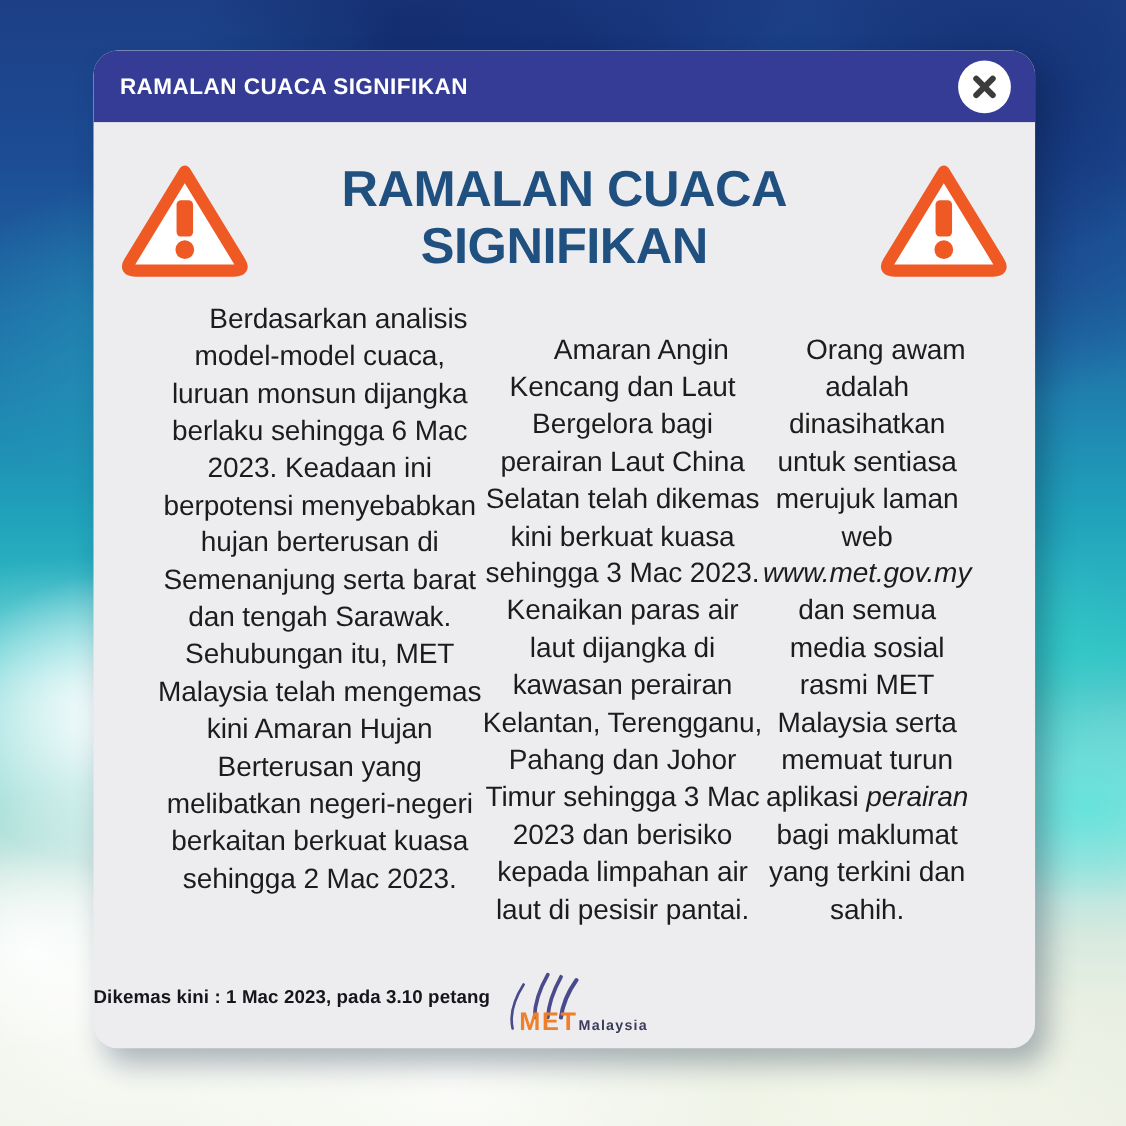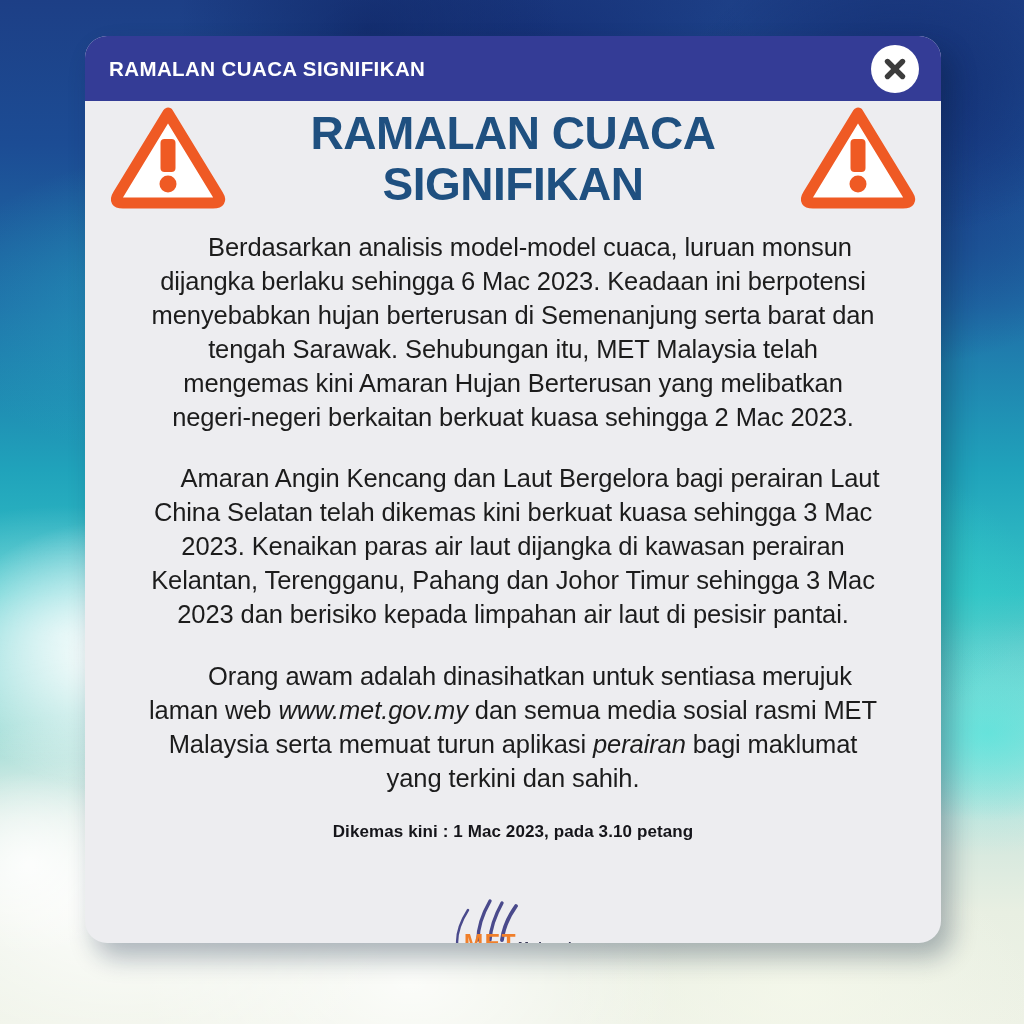--- a/index.html
+++ b/index.html
@@ -63,21 +63,21 @@
     width: 100%; height: 34%;
     background:
       radial-gradient(ellipse 30% 60% at 88% 26%, rgba(16,36,102,0.72) 0%, rgba(16,36,102,0) 70%),
       radial-gradient(ellipse 26% 52% at 36% 8%, rgba(14,34,96,0.58) 0%, rgba(14,34,96,0) 72%);
   }
 
   
   #alert-card {
     position: absolute;
     left: 85px;
-    top: 36px;
+    top: 46px;
     width: 856px;
     height: 907px;
     border-radius: 22px;
     background: #ededf0;
     box-shadow: 10px 14px 26px rgba(10,30,60,0.32);
     overflow: hidden;
     display: flex;
     flex-direction: column;
   }
 
@@ -112,62 +112,60 @@
     display: flex;
     align-items: center;
     justify-content: center;
     padding: 0;
   }
   #close-icon { display: block; }
 
   
   #title-row {
     display: flex;
-    align-items: flex-end;
+    align-items: flex-start;
     justify-content: space-between;
-    padding: 2px 24px 4px 24px;
+    padding: 35px 24px 4px 24px;
   }
   .warn-icon { flex: 0 0 auto; }
   #headline {
     flex: 1 1 auto;
     text-align: center;
     color: #1f5080;
     font-size: 46px;
     font-weight: bold;
     line-height: 1.12;
     letter-spacing: -0.5px;
     padding: 0 6px;
   }
 
   
   #card-body {
     flex: 1 1 auto;
     padding: 16px 58px 0 58px;
     display: flex;
-    flex-direction: column;
   }
   .para {
     text-align: center;
     color: #1c1c1c;
     font-size: 25.5px;
     line-height: 1.33;
     letter-spacing: -0.1px;
   }
   .para + .para { margin-top: 28px; }
   .para .indent { display: inline-block; width: 34px; }
   .bold-italic { font-weight: normal; font-style: italic; }
 
   
   #card-footer {
     flex: 0 0 auto;
     padding: 26px 0 18px 0;
     display: flex;
-    flex-direction: column;
+    flex-direction: row;
     align-items: center;
-    gap: 44px;
   }
   #updated-stamp {
     color: #15151a;
     font-size: 17px;
     font-weight: bold;
     letter-spacing: 0.1px;
   }
   #met-logo {
     margin-top: 12px;
     display: block;

